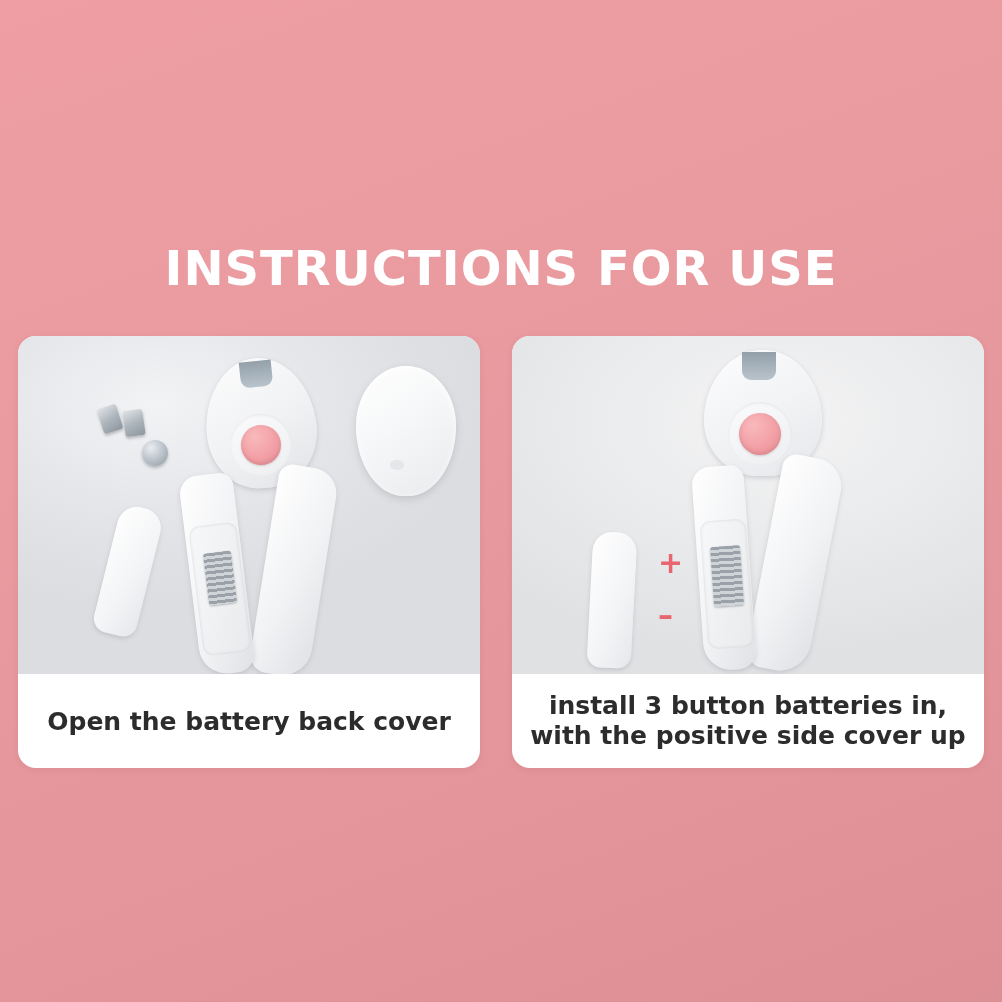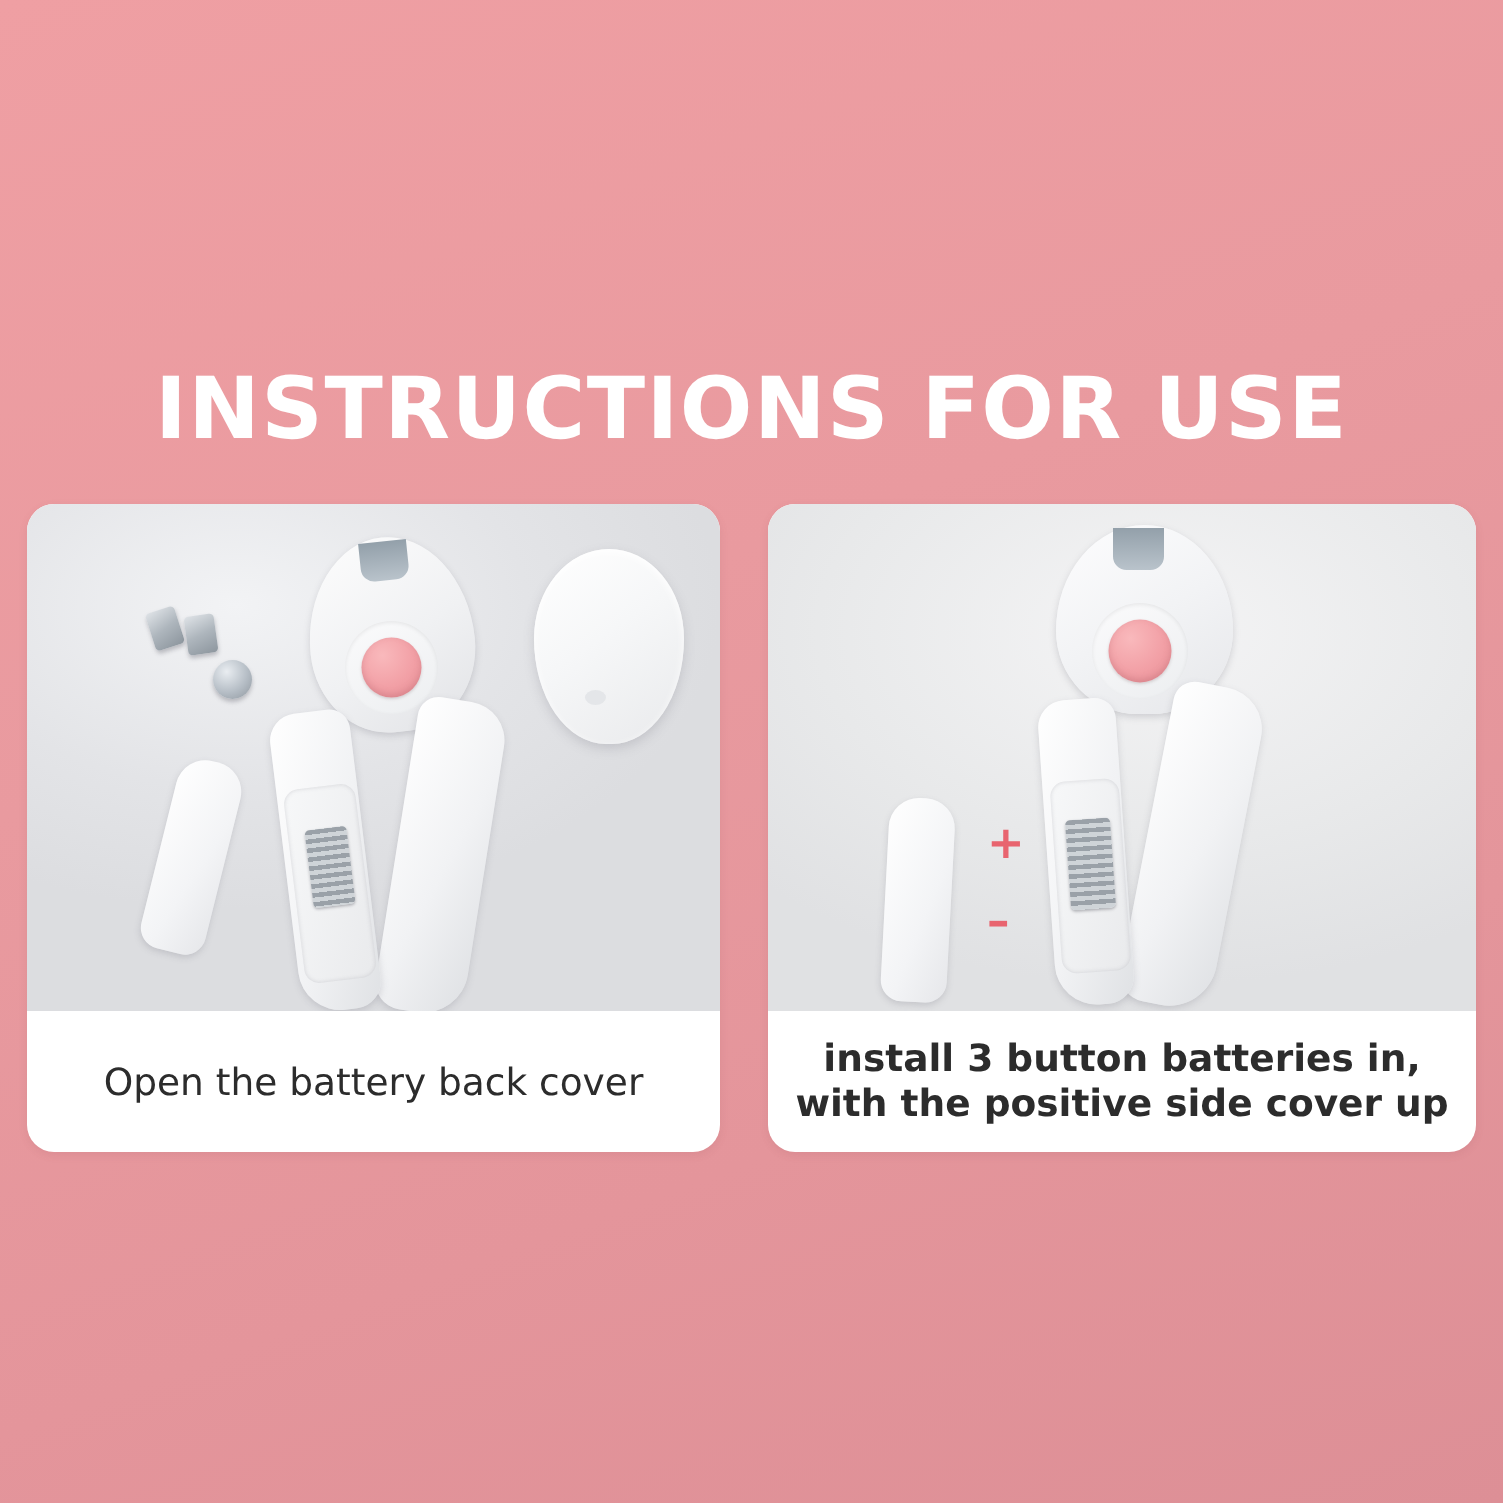--- a/index.html
+++ b/index.html
@@ -19,21 +19,21 @@
     background: #eb9ca0;
     background: linear-gradient(160deg, #ef9fa3 0%, #e99a9f 40%, #e4959b 70%, #dd8f96 100%);
   }
   .title {
     position: absolute;
     top: 242px;
     left: 0;
     width: 1002px;
     text-align: center;
     color: #ffffff;
-    font-size: 57px;
+    font-size: 48px;
     font-weight: bold;
     letter-spacing: 1px;
     line-height: 1.1;
     font-family: "DejaVu Sans", sans-serif;
   }
   .card {
     position: absolute;
     background: #ffffff;
     border-radius: 18px;
     overflow: hidden;
@@ -79,21 +79,21 @@
     align-items: center;
     justify-content: center;
     text-align: center;
     color: #2c2c2c;
     font-family: "DejaVu Sans", sans-serif;
     padding: 0 10px;
     box-sizing: border-box;
   }
   .caption-left {
     font-size: 25px;
-    font-weight: 400;
+    font-weight: 700;
     text-align: center;
   }
   .caption-right {
     font-size: 25px;
     font-weight: 600;
     line-height: 1.22;
   }
 
   
   .clipper {

